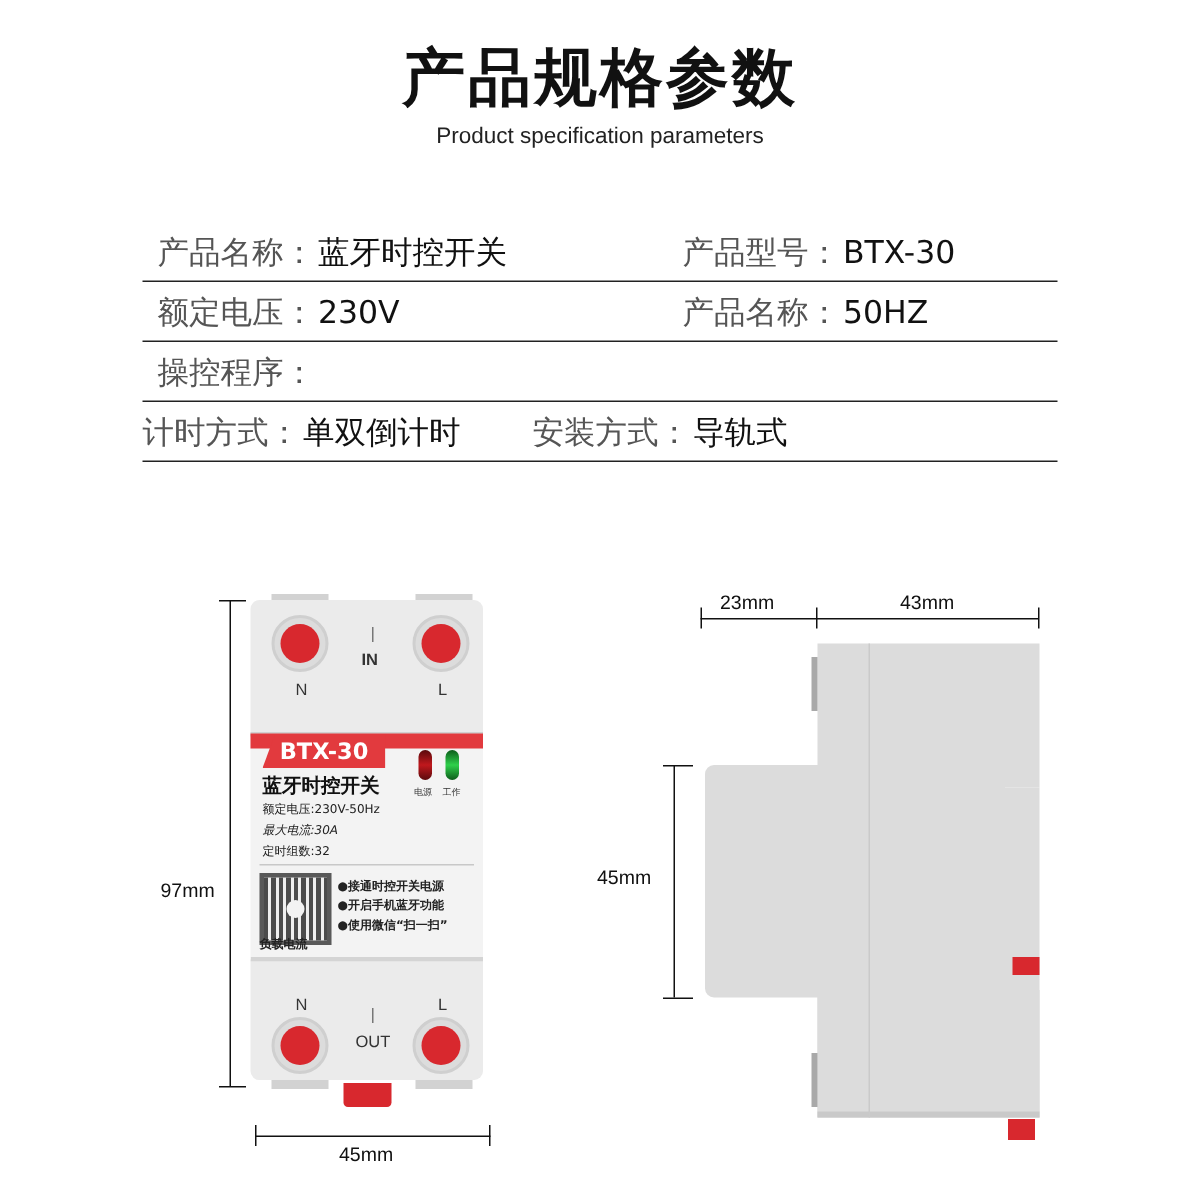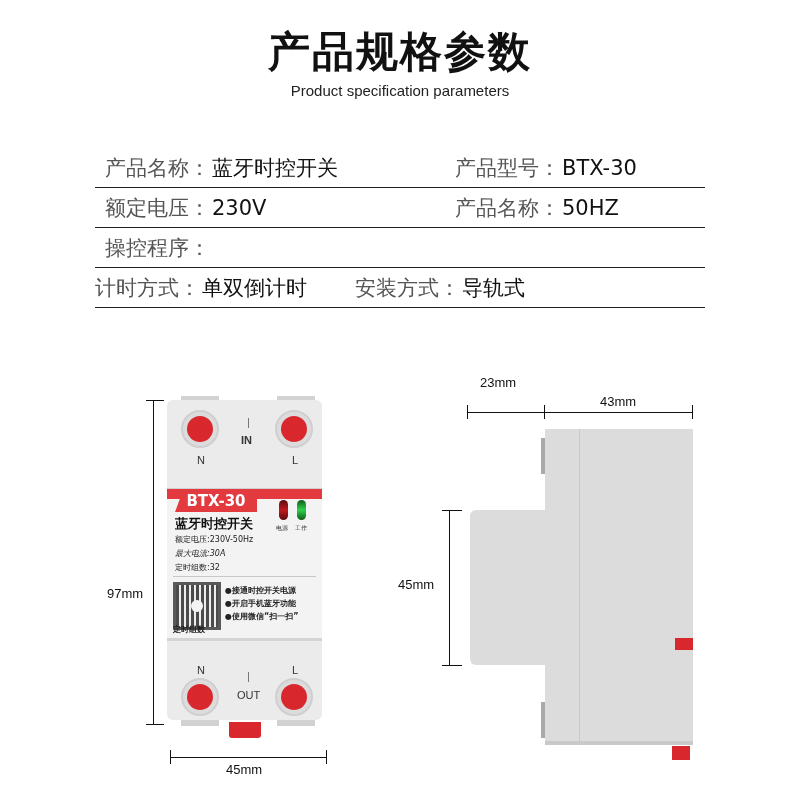--- a/index.html
+++ b/index.html
@@ -133,21 +133,21 @@
   <div class="dev-name">蓝牙时控开关</div>
   <div class="dev-spec" style="top:134px;">额定电压:230V-50Hz</div>
   <div class="dev-spec" style="top:148px;font-style:italic;">最大电流:30A</div>
   <div class="dev-spec" style="top:162px;">定时组数:32</div>
   <div class="divider" style="top:176px;"></div>
   <div class="qr"></div>
   <div class="qr-center"></div>
   <div class="instr" style="top:185px;">●接通时控开关电源</div>
   <div class="instr" style="top:198px;">●开启手机蓝牙功能</div>
   <div class="instr" style="top:211px;">●使用微信“扫一扫”</div>
-  <div class="instr last" style="top:224px;">定时组数</div>
+  <div class="instr last" style="top:224px;">负载电流</div>
 
   <div class="body-bot"></div>
   <div class="tlabel" style="left:30px; top:264px;">N</div>
   <div class="tlabel" style="left:125px; top:264px;">L</div>
   <div class="arrow" style="left:81px; top:272px;"></div>
   <div class="tlabel" style="left:70px; top:289px;">OUT</div>
   <div class="terminal" style="left:14px; top:278px;">
       <div class="screw"></div>
     </div>
   <div class="terminal" style="left:108px; top:278px;">
@@ -155,21 +155,21 @@
     </div>
   <div class="tab" style="left:14px; top:320px;"></div>
   <div class="tab" style="left:110px; top:320px;"></div>
   <div class="rail-clip"></div>
 </div>
 
 <div class="dim-h" style="left:467px; top:412px; width:225px;"></div>
 <div class="dim-v" style="left:467px; top:405px; height:14px;"></div>
 <div class="dim-v" style="left:544px; top:405px; height:14px;"></div>
 <div class="dim-v" style="left:692px; top:405px; height:14px;"></div>
-<div class="dim-text" style="left:480px; top:375px;">23mm</div>
+<div class="dim-text" style="left:480px; top:394px;">23mm</div>
 <div class="dim-text" style="left:600px; top:394px;">43mm</div>
 
 <div class="dim-v" style="left:449px; top:510px; height:155px;"></div>
 <div class="dim-h" style="left:442px; top:510px; width:20px;"></div>
 <div class="dim-h" style="left:442px; top:665px; width:20px;"></div>
 <div class="dim-text" style="left:398px; top:577px;">45mm</div>
 
 <div class="side" style="left:545px; top:429px; width:148px; height:96px;"></div>
 <div class="side" style="left:470px; top:510px; width:200px; height:155px; border-radius:6px 0 0 6px;"></div>
 <div class="side" style="left:545px; top:525px; width:148px; height:220px;"></div>

